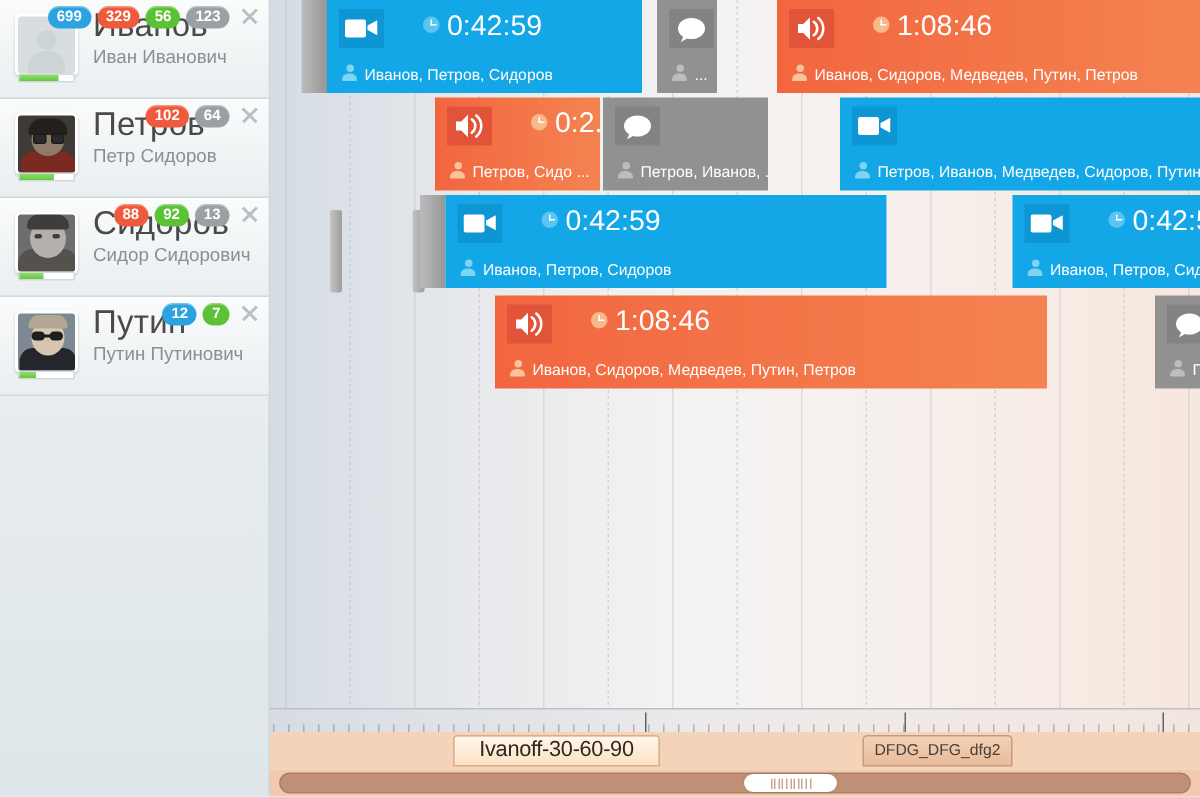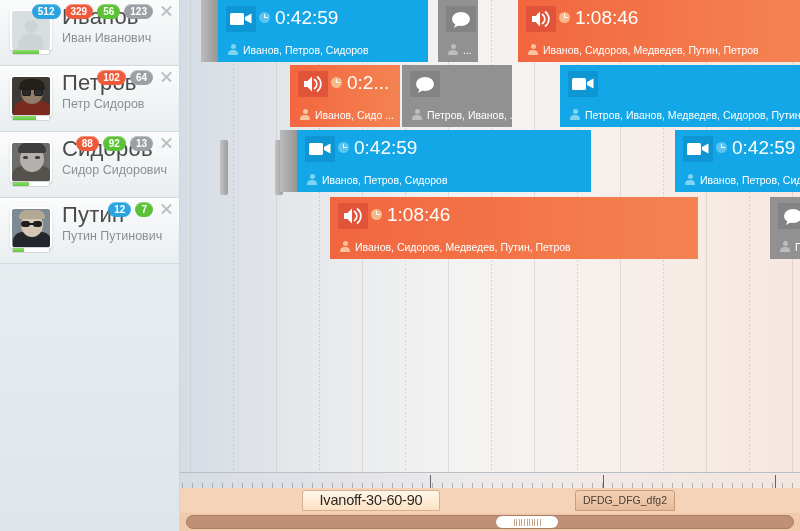--- a/index.html
+++ b/index.html
@@ -102,21 +102,21 @@
     overflow:hidden;
   }
   .vline{position:absolute;top:0;bottom:0;width:1px;
     background-image:linear-gradient(to bottom,#b9bcc0 50%,transparent 50%);
     background-size:1px 4px;opacity:.55;}
   .vline.solid{background:#c6c3c4;opacity:.5;background-image:none;}
 
   
   .evt{position:absolute;box-sizing:border-box;overflow:hidden;}
   .evt .icon-sq{position:absolute;left:8px;top:6px;width:30px;height:26px;display:flex;align-items:center;justify-content:center;}
-  .evt .dur{position:absolute;left:41px;top:4px;font-size:19px;line-height:28px;color:#fff;white-space:nowrap;}
+  .evt .dur{position:absolute;left:64px;top:4px;font-size:19px;line-height:28px;color:#fff;white-space:nowrap;}
   .evt .clock{display:inline-block;width:11px;height:11px;border-radius:50%;position:relative;vertical-align:1px;margin-right:5px;}
   .evt .clock::after{content:"";position:absolute;left:5px;top:2px;width:1.4px;height:4px;background:#fff;}
   .evt .clock::before{content:"";position:absolute;left:5px;top:5px;width:3.5px;height:1.4px;background:#fff;}
   .evt .people{position:absolute;left:10px;bottom:5px;font-size:10.5px;color:#fff;white-space:nowrap;line-height:13px;}
   .evt .pic{display:inline-block;width:10px;height:11px;position:relative;vertical-align:-1px;margin-right:5px;}
   .evt .pic .ph{position:absolute;left:2.5px;top:0;width:5px;height:5px;border-radius:50%;}
   .evt .pic .pb{position:absolute;left:0;top:5.5px;width:10px;height:5.5px;border-radius:5px 5px 1px 1px;}
 
   .evt.video{background:#13a7e8;}
   .evt.video .icon-sq{background:#0d95d4;}
@@ -202,21 +202,21 @@
         <div class="avatar">
           <div class="silhouette"></div>
           <div class="silhouette2"></div>
         </div>
         <div class="cname">Иванов</div>
         <div class="cfull">Иван Иванович</div>
         <div class="progress">
           <div class="fill" style="width:72%"></div>
         </div>
         <div class="badges">
-          <span class="badge blue">512</span>
+          <span class="badge blue">699</span>
           <span class="badge orange">329</span>
           <span class="badge green">56</span>
           <span class="badge gray">123</span>
         </div>
         <div class="close-x"></div>
       </div>
       <div class="contact sep-top">
         <div class="avatar ph1">
           <div class="f-body"></div>
           <div class="f-head"></div>
@@ -328,21 +328,21 @@
       </div>
       <div class="evt audio" style="left: 110px; top: 65px; width: 110px; height: 62px;">
         <div class="icon-sq">
           <svg width="22" height="18" viewBox="0 0 22 18">
             <path d="M2 6 h3.5 L10 1.5 v15 L5.5 12 H2 Z" fill="#fff"></path>
             <path d="M12.5 4.5 a5.5 5.5 0 0 1 0 9" stroke="#fff" stroke-width="1.7" fill="none" stroke-linecap="round"></path>
             <path d="M15.5 2 a9 9 0 0 1 0 14" stroke="#fff" stroke-width="1.7" fill="none" stroke-linecap="round"></path>
           </svg>
         </div>
         <div class="dur"><span class="clock"></span><span>0:2...</span></div>
-        <div class="people"><span class="pic"><span class="ph"></span><span class="pb"></span></span><span>Иванов, Сидо ...</span></div>
+        <div class="people"><span class="pic"><span class="ph"></span><span class="pb"></span></span><span>Петров, Сидо ...</span></div>
       </div>
       <div class="evt chat" style="left: 222px; top: 65px; width: 110px; height: 62px;">
         <div class="icon-sq">
           <svg width="20" height="17" viewBox="0 0 20 17">
             <ellipse cx="10" cy="8" rx="9" ry="7" fill="#fff"></ellipse>
             <path d="M5 12 L3 17 L9 13.5 Z" fill="#fff"></path>
           </svg>
         </div>
         <div class="people"><span class="pic"><span class="ph"></span><span class="pb"></span></span><span>Петров, Иванов, ...</span></div>
       </div>

